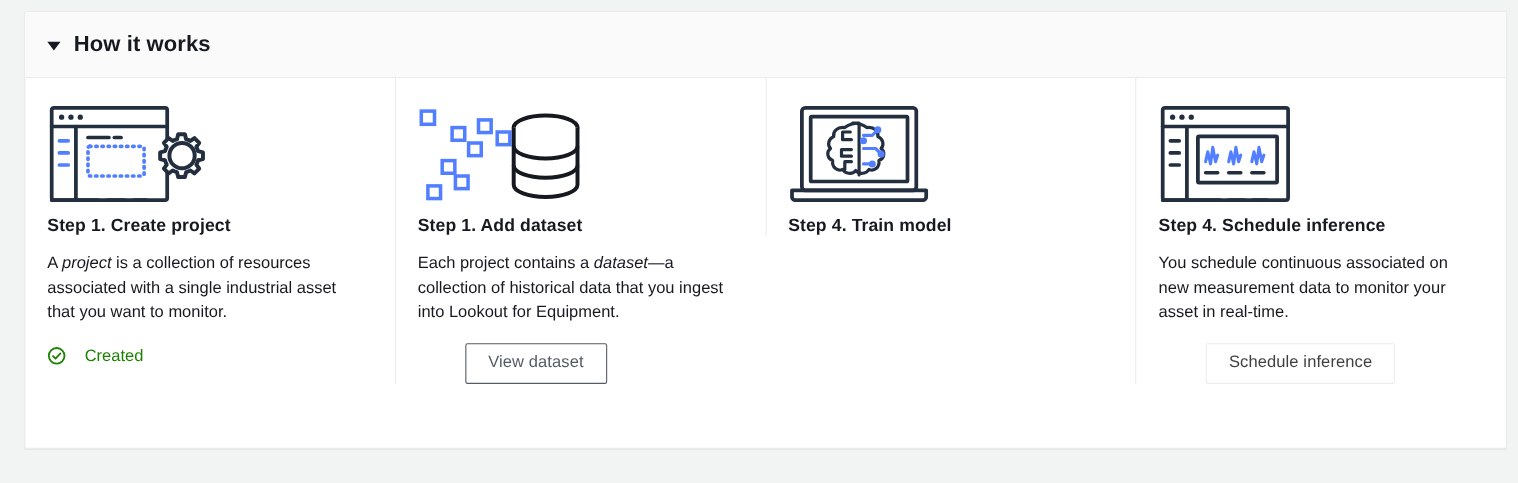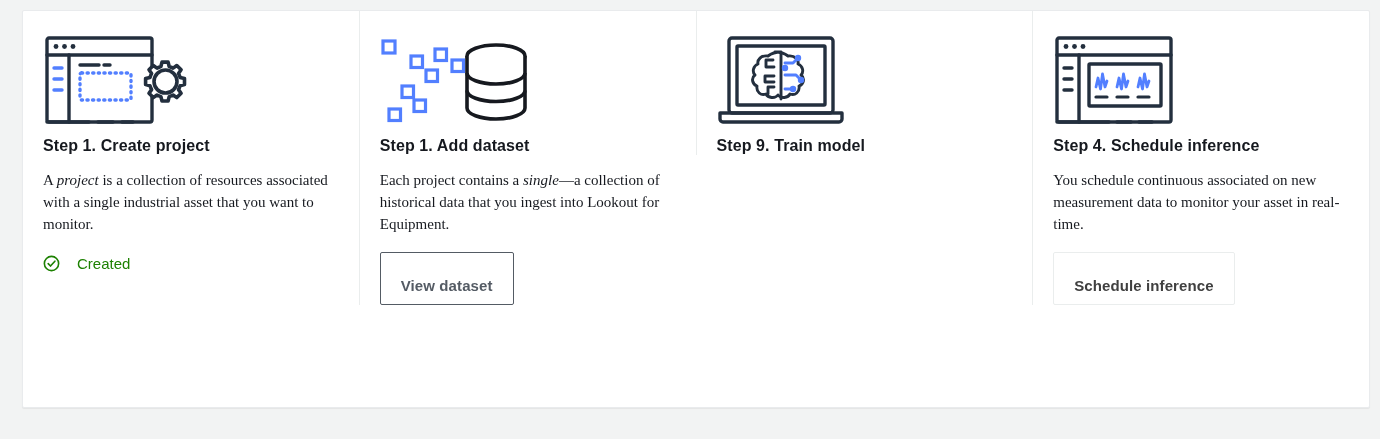--- a/index.html
+++ b/index.html
@@ -87,40 +87,40 @@
     letter-spacing: 0.1px;
     white-space: nowrap;
   }
 
   .step-desc {
     font-size: 15px;
     line-height: 1.47;
     color: #16191f;
     margin-top: 14px;
     max-width: 300px;
-    font-family: Liberation Serif, serif;
   }
   .step-desc em { font-style: italic; }
 
   .step-action { margin-top: 17px; }
 
   
   .btn {
     display: inline-block;
     font-family: "Liberation Sans", sans-serif;
     font-size: 15px;
-    font-weight: bold;
+    font-weight: normal;
     color: #545b64;
     background: #ffffff;
     border: 1px solid #545b64;
     border-radius: 2px;
-    padding: 24px 20px 9px;
+    padding: 8px 20px 9px;
     cursor: pointer;
     letter-spacing: 0.1px;
     line-height: 1.2;
+    margin-left: 43px;
   }
   .btn.disabled {
     color: #404040;
     border-color: #eaeded;
     cursor: default;
   }
 
   
   .status {
     display: flex;
@@ -131,20 +131,24 @@
     color: #1d8102;
   }
   .status svg { display: block; flex: 0 0 auto; }
 </style>
 </head>
 <body>
 
 <div class="page">
   <div class="card">
 
+    <div class="card-header">
+      <span class="caret"></span>
+      <span class="card-title">How it works</span>
+    </div>
 
     <div class="steps">
 
       <div class="step">
         <div class="step-icon">
           <svg width="150" height="97" viewBox="0 0 150 97" fill="none">
             <g stroke="#232f3e" stroke-width="3.4" stroke-linecap="round" stroke-linejoin="round">
               <rect x="4" y="5" width="105" height="84" rx="2"></rect>
               <path d="M4 22 H109"></path>
               <path d="M26 22 V89"></path>
@@ -191,21 +195,21 @@
             </g>
             <g stroke="#16191f" stroke-width="3.6" fill="#ffffff" stroke-linejoin="round">
               <ellipse cx="116" cy="23" rx="29" ry="11"></ellipse>
               <path d="M87 23 V75 a29 11 0 0 0 58 0 V23"></path>
               <path d="M87 40 a29 11 0 0 0 58 0" fill="none"></path>
               <path d="M87 57.5 a29 11 0 0 0 58 0" fill="none"></path>
             </g>
           </svg>
         </div>
         <div class="step-heading">Step 1. Add dataset</div>
-        <div class="step-desc">Each project contains a <em>single</em>—a collection of historical data that you ingest into Lookout for Equipment.</div>
+        <div class="step-desc">Each project contains a <em>dataset</em>—a collection of historical data that you ingest into Lookout for Equipment.</div>
         <div class="step-action">
           <button class="btn">View dataset</button>
         </div>
       </div>
 
       <div class="step">
         <div class="step-icon">
           <svg width="150" height="97" viewBox="0 0 150 97" fill="none">
             <g stroke="#232f3e" stroke-width="3.4" stroke-linejoin="round" stroke-linecap="round" fill="none">
               <rect x="12" y="5" width="104" height="75" rx="3"></rect>
@@ -225,21 +229,21 @@
               <path d="M68 56 h7"></path>
             </g>
             <g fill="#527fff">
               <circle cx="81" cy="25" r="3.2"></circle>
               <circle cx="68" cy="35" r="3.2"></circle>
               <circle cx="84" cy="47" r="3.2"></circle>
               <circle cx="76" cy="56" r="3.2"></circle>
             </g>
           </svg>
         </div>
-        <div class="step-heading">Step 9. Train model</div>
+        <div class="step-heading">Step 4. Train model</div>
       </div>
 
       <div class="step">
         <div class="step-icon">
           <svg width="150" height="97" viewBox="0 0 150 97" fill="none">
             <g stroke="#232f3e" stroke-width="3.4" stroke-linecap="round" stroke-linejoin="round">
               <rect x="4" y="5" width="114" height="84" rx="2"></rect>
               <path d="M4 22 H118"></path>
               <path d="M26 22 V89"></path>
               <circle cx="13" cy="13.5" r="2.4" fill="#232f3e" stroke="none"></circle>

